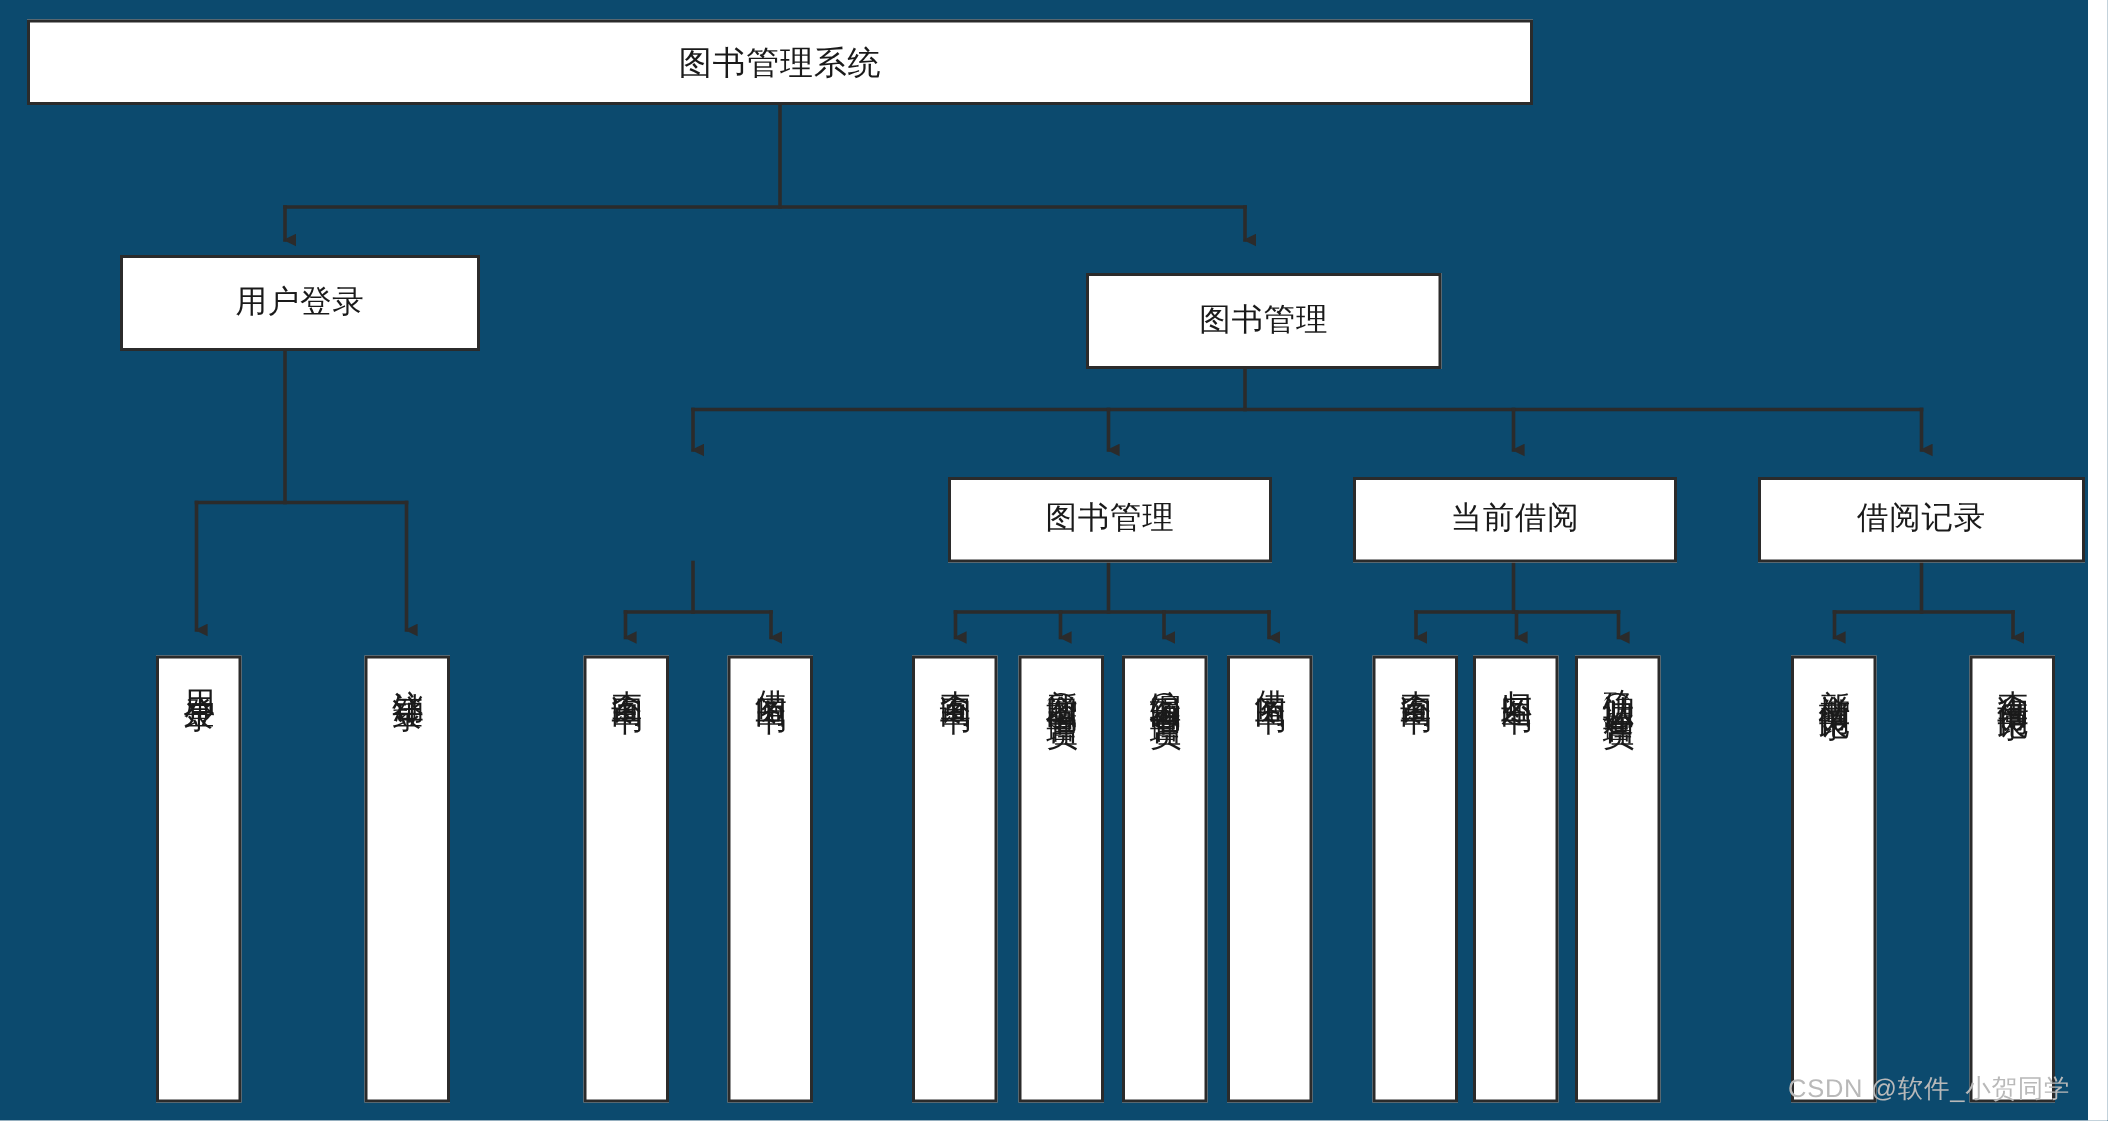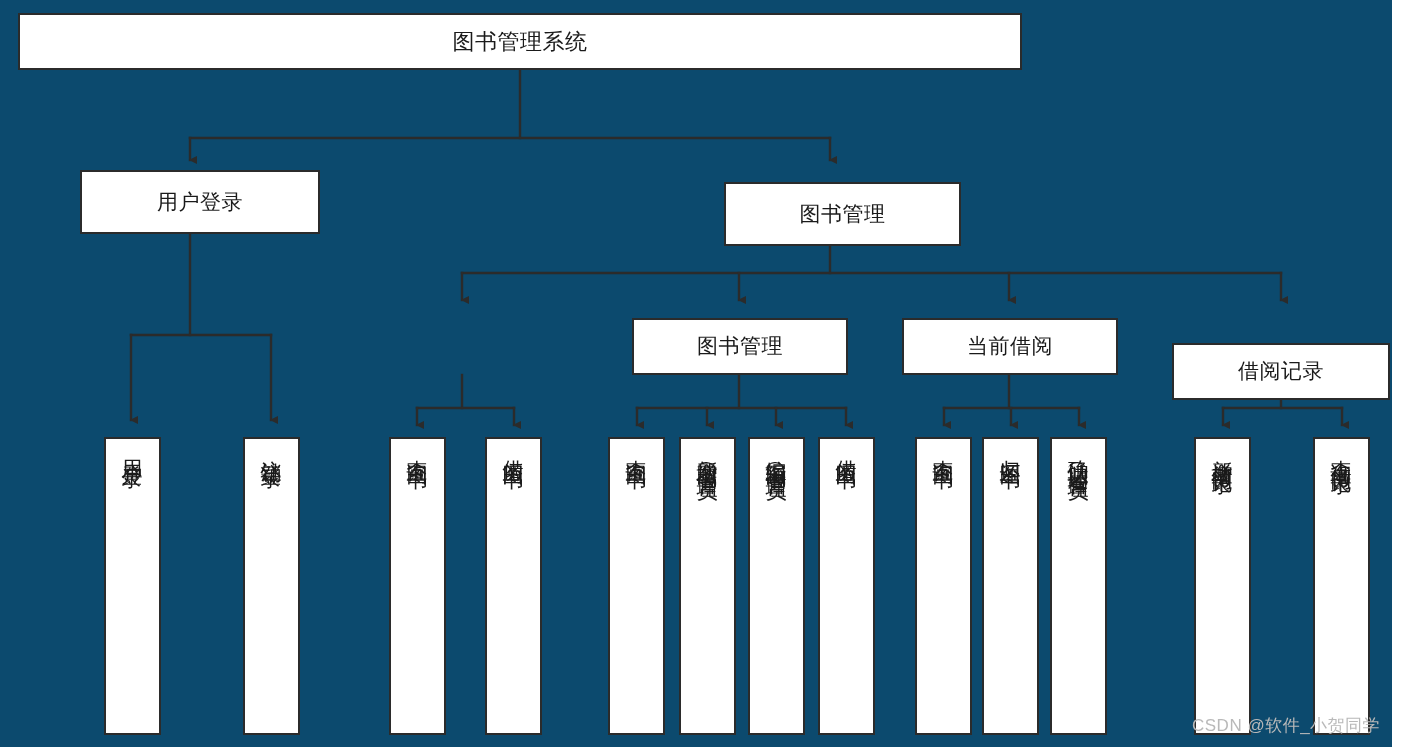--- a/index.html
+++ b/index.html
@@ -137,21 +137,21 @@
   <div class="node horiz" style="left:724px; top:170px; width:237px; height:64px;margin-top:12px;">
     <span class="node-label">图书管理</span>
   </div>
 
   <div class="node horiz" style="left:632px; top:318px; width:216px; height:57px;">
     <span class="node-label">图书管理</span>
   </div>
   <div class="node horiz" style="left:902px; top:318px; width:216px; height:57px;">
     <span class="node-label">当前借阅</span>
   </div>
-  <div class="node horiz" style="left:1172px; top:318px; width:218px; height:57px;margin-top:25px;">
+  <div class="node horiz" style="left:1172px; top:318px; width:218px; height:57px;">
     <span class="node-label">借阅记录</span>
   </div>
 
   <div class="node vert" style="left:104px; top:437px; width:57px; height:298px;">
     <span class="node-label">用户登录</span>
   </div>
   <div class="node vert" style="left:243px; top:437px; width:57px; height:298px;">
     <span class="node-label">注销登录</span>
   </div>
 

